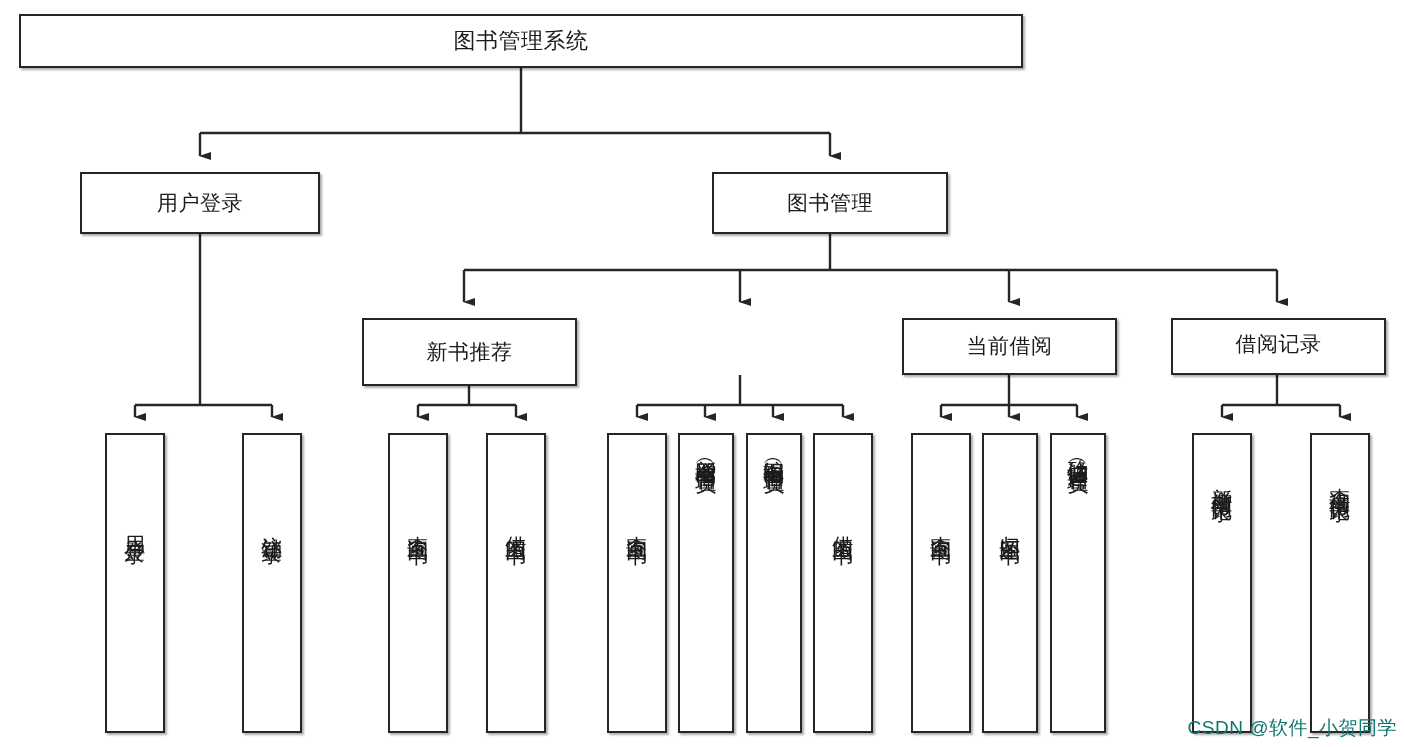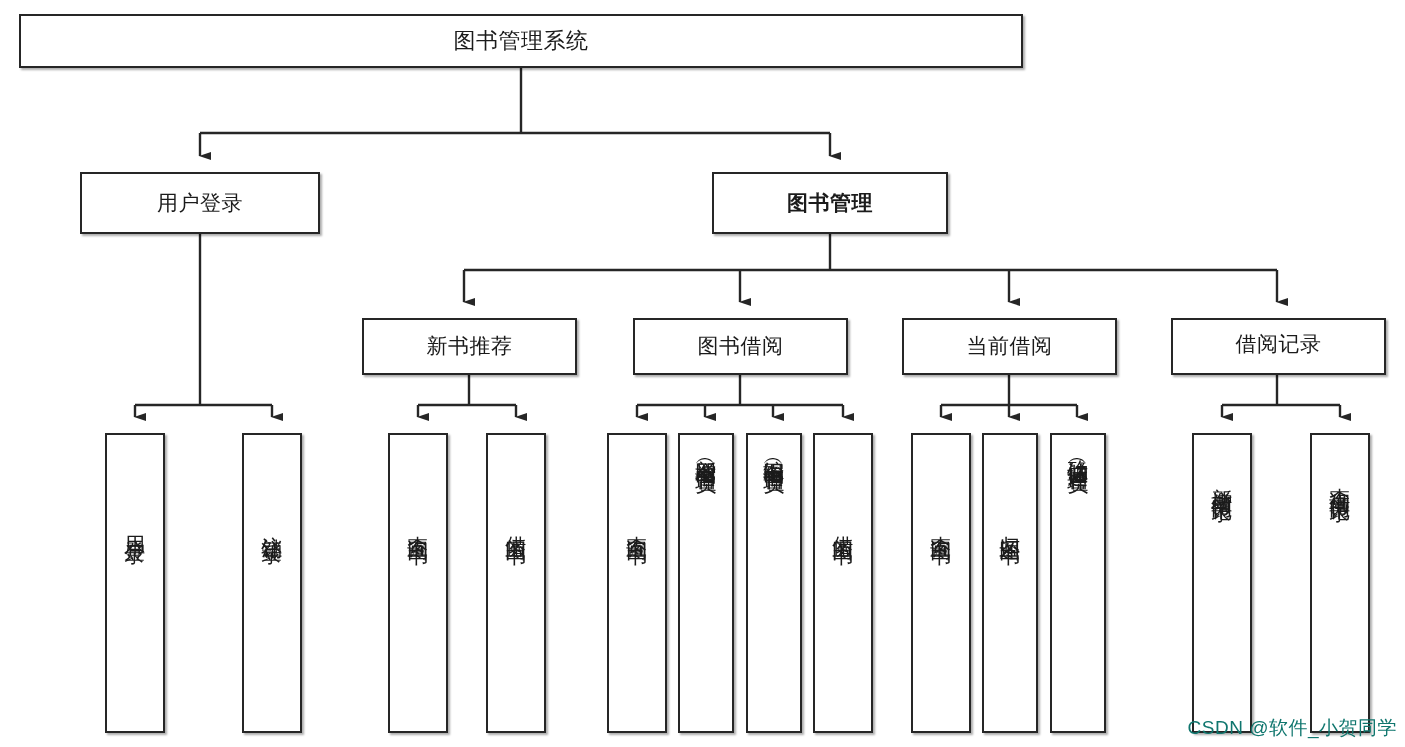--- a/index.html
+++ b/index.html
@@ -125,29 +125,26 @@
     </g>
   </svg>
 
   <div class="node root" style="left:19px; top:14px; width:1004px; height:54px;">
     <span class="label">图书管理系统</span>
   </div>
 
   <div class="node" style="left:80px; top:172px; width:240px; height:62px;">
     <span class="label">用户登录</span>
   </div>
-  <div class="node" style="left:712px; top:172px; width:236px; height:62px;font-weight:bold;">
+  <div class="node" style="left:712px; top:172px; width:236px; height:62px;">
     <span class="label">图书管理</span>
   </div>
 
-  <div class="node" style="left:362px; top:318px; width:215px; height:57px;">
+  <div class="node" style="left:362px; top:318px; width:215px; height:68px;">
     <span class="label">新书推荐</span>
-  </div>
-  <div class="node" style="left:633px; top:318px; width:215px; height:57px;">
-    <span class="label">图书借阅</span>
   </div>
   <div class="node" style="left:902px; top:318px; width:215px; height:57px;">
     <span class="label">当前借阅</span>
   </div>
   <div class="node" style="left:1171px; top:318px; width:215px; height:57px;font-family:Liberation Mono, monospace;">
     <span class="label">借阅记录</span>
   </div>
 
   <div class="node vert" style="left:105px; top:433px; width:60px; height:300px; padding-top:84px;">
     <span class="label">用户登录</span>

